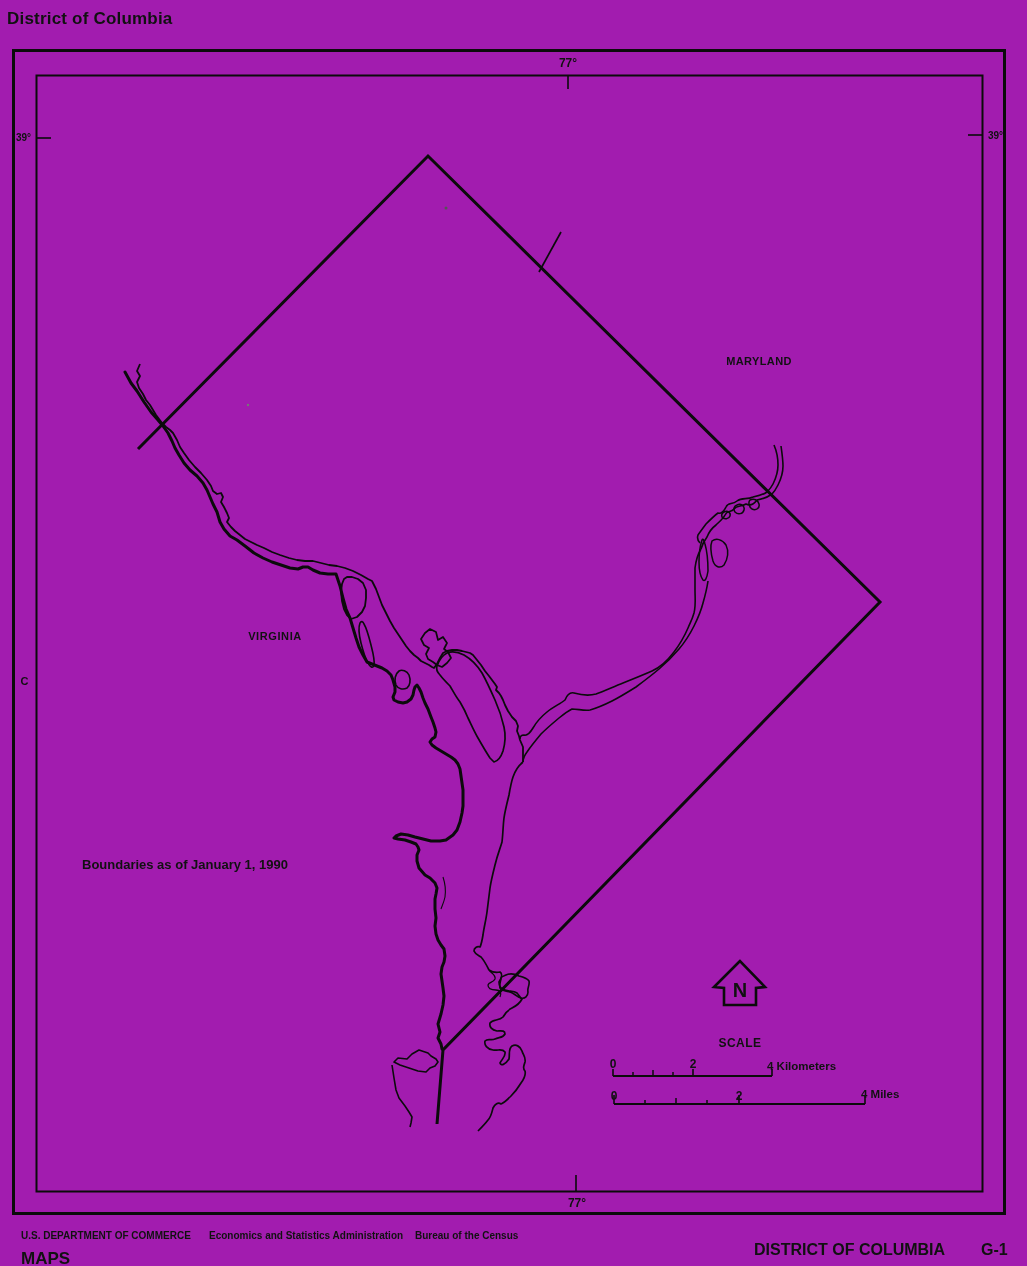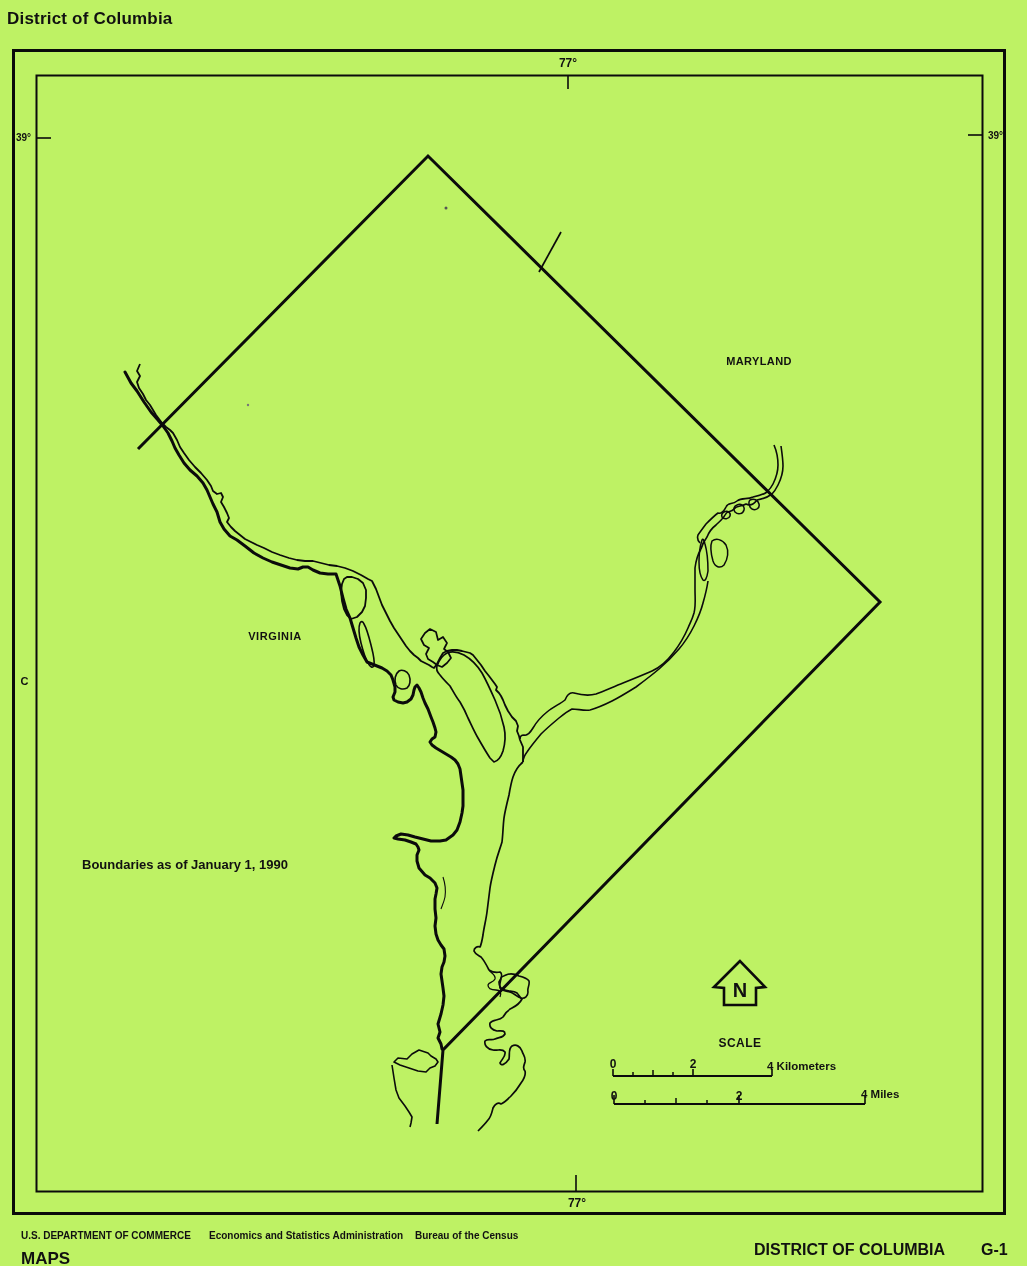--- a/index.html
+++ b/index.html
@@ -1,16 +1,16 @@
 <!DOCTYPE html>
 <html><head>
 <meta charset="utf-8">
 <style>
   html,body{margin:0;padding:0;background:#ffffff;}
-  .page{position:relative;width:1027px;height:1266px;background:#bef264;overflow:hidden;}
+  .page{position:relative;width:1027px;height:1266px;background:#a21caf;overflow:hidden;}
   svg{position:absolute;left:0;top:0;}
   text{font-family:"Liberation Sans",sans-serif;fill:#111;}
 </style>
 </head>
 <body>
 <div class="page">
 <svg width="1027" height="1266" viewBox="0 0 1027 1266" fill="none" stroke="none">
 
   <text x="7" y="23.5" font-size="17" font-weight="bold" letter-spacing="0.2">District of Columbia</text>
 

